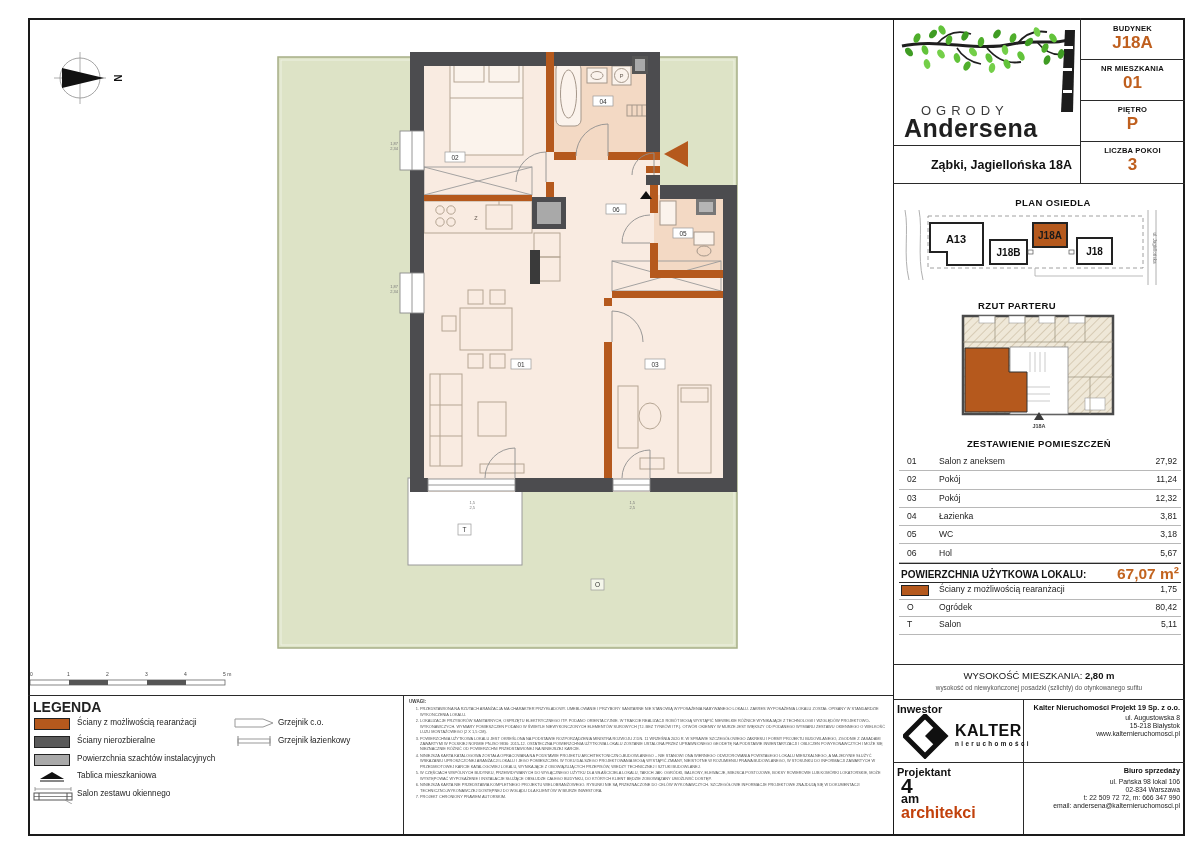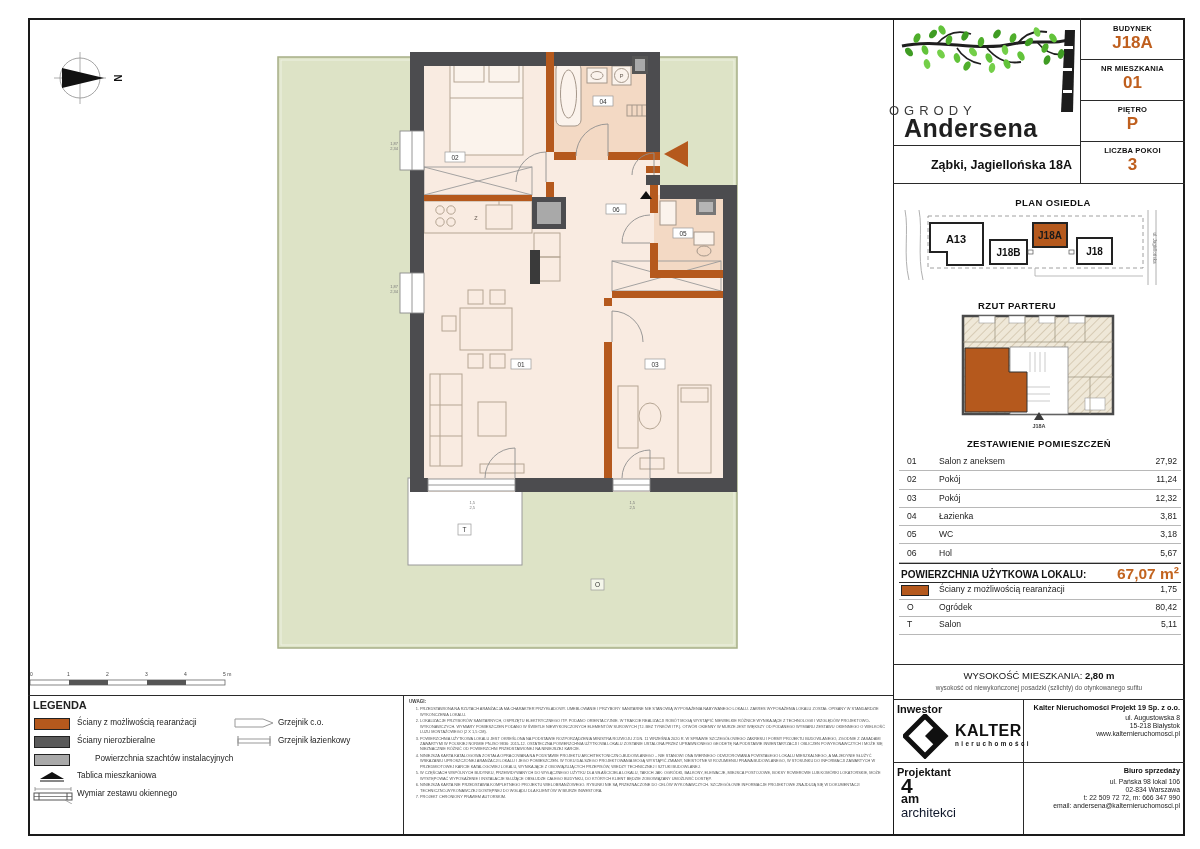--- a/index.html
+++ b/index.html
@@ -30,21 +30,21 @@
   .cell-label{font-size:11px;font-weight:bold;color:#111;}
   .legend-label{font-size:8.2px;color:#222;}
   .notes{font-size:3.9px;color:#555;line-height:1.38;}
   .notes ol{margin:1px 0 0 11px;padding:0;}
   .notes li{margin-bottom:1.2px;}
   .notes-title{font-size:4.6px;font-weight:bold;color:#444;}
   .kalter-name{font-size:16px;font-weight:bold;color:#101010;letter-spacing:.5px;}
   .kalter-sub{font-size:6.3px;font-weight:bold;letter-spacing:2.4px;color:#101010;}
   .am1{font-size:21px;font-weight:bold;line-height:15px;color:#111;}
   .am2{font-size:12.5px;font-weight:bold;line-height:12px;color:#111;}
-  .am3{font-size:13px;font-weight:normal;line-height:15px;color:#0f172a;}
+  .am3{font-size:16px;font-weight:bold;line-height:15px;color:#c2410c;}
   .ht-line{font-size:9.5px;color:#111;}
   .ht-note{font-size:6.4px;color:#555;}
 </style>
 </head>
 <body>
 
 <div class="sheet">
 
   <div class="abs frame"></div>
 
@@ -258,43 +258,43 @@
       <text x="193" y="6">5 m</text>
     </g>
     <rect x="0" y="10" width="195" height="5" fill="#fff" stroke="#666" stroke-width="0.8"></rect>
     <rect x="39" y="10" width="39" height="5" fill="#555"></rect>
     <rect x="117" y="10" width="39" height="5" fill="#555"></rect>
   </svg>
 
   <div class="abs thinh" style="left:28px;top:695px;width:865px;"></div>
   <div class="abs thinv" style="left:403px;top:695px;height:139px;"></div>
 
-  <div class="abs b" style="left:33px;top:699px;font-size:11px;">LEGENDA</div>
+  <div class="abs b" style="left:33px;top:699px;font-size:14px;">LEGENDA</div>
   <div class="abs" style="left:34px;top:718px;width:34px;height:10px;background:#b5591d;border:1px solid #222;"></div>
   <div class="abs legend-label" style="left:77px;top:718px;">Ściany z możliwością rearanżacji</div>
   <div class="abs" style="left:34px;top:736px;width:34px;height:10px;background:#5a5a5a;border:1px solid #222;"></div>
   <div class="abs legend-label" style="left:77px;top:736px;">Ściany nierozbieralne</div>
   <div class="abs" style="left:34px;top:754px;width:34px;height:10px;background:#a9a9a9;border:1px solid #222;"></div>
-  <div class="abs legend-label" style="left:77px;top:754px;margin-left:18px;">Powierzchnia szachtów instalacyjnych</div>
+  <div class="abs legend-label" style="left:77px;top:754px;">Powierzchnia szachtów instalacyjnych</div>
   <svg class="abs" style="left:34px;top:770px;" width="36" height="14">
     <polygon points="6,9 30,9 18,2" fill="#111"></polygon>
       <line x1="6" y1="11" x2="30" y2="11" stroke="#111" stroke-width="1"></line>
   </svg>
   <div class="abs legend-label" style="left:77px;top:771px;">Tablica mieszkaniowa</div>
   <svg class="abs" style="left:32px;top:786px;" width="42" height="18">
     <line x1="3" y1="3" x2="39" y2="3" stroke="#888" stroke-width="0.8"></line>
     <line x1="3" y1="1" x2="3" y2="5" stroke="#888" stroke-width="0.8"></line>
     <line x1="39" y1="1" x2="39" y2="5" stroke="#888" stroke-width="0.8"></line>
     <rect x="2" y="7" width="38" height="7" fill="#fff" stroke="#555" stroke-width="1"></rect>
     <line x1="2" y1="10.5" x2="40" y2="10.5" stroke="#555" stroke-width="0.7"></line>
     <line x1="7" y1="7" x2="7" y2="14" stroke="#555" stroke-width="1"></line>
     <line x1="35" y1="7" x2="35" y2="14" stroke="#555" stroke-width="1"></line>
     <line x1="33" y1="14" x2="40" y2="18" stroke="#888" stroke-width="0.7"></line>
   </svg>
-  <div class="abs legend-label" style="left:77px;top:789px;">Wymiar zestawu okiennego</div>
+  <div class="abs legend-label" style="left:77px;top:789px;">Salon zestawu okiennego</div>
   <svg class="abs" style="left:233px;top:717px;" width="42" height="12">
     <path d="M2,2 H30 L40,6 L30,10 H2 Z" fill="#fff" stroke="#999" stroke-width="1"></path>
   </svg>
   <div class="abs legend-label" style="left:278px;top:718px;">Grzejnik c.o.</div>
   <svg class="abs" style="left:233px;top:735px;" width="42" height="12">
     <rect x="5" y="4" width="32" height="4" fill="#fff" stroke="#999" stroke-width="1"></rect>
     <line x1="5" y1="1" x2="5" y2="11" stroke="#999" stroke-width="1.2"></line>
     <line x1="37" y1="1" x2="37" y2="11" stroke="#999" stroke-width="1.2"></line>
   </svg>
   <div class="abs legend-label" style="left:278px;top:736px;">Grzejnik łazienkowy</div>
@@ -349,21 +349,21 @@
       <ellipse cx="164" cy="30" rx="3.2" ry="5" fill="#3f9c23" transform="rotate(15 164 30)"></ellipse>
       <ellipse cx="30" cy="40" rx="3.2" ry="5" fill="#74cf49" transform="rotate(-15 30 40)"></ellipse>
       <ellipse cx="70" cy="42" rx="3.2" ry="5" fill="#4fae2b" transform="rotate(30 70 42)"></ellipse>
       <ellipse cx="110" cy="40" rx="3.2" ry="5" fill="#62c33a" transform="rotate(-25 110 40)"></ellipse>
       <ellipse cx="150" cy="36" rx="3.2" ry="5" fill="#3f9c23" transform="rotate(20 150 36)"></ellipse>
       <ellipse cx="45" cy="6" rx="3.2" ry="5" fill="#62c33a" transform="rotate(-30 45 6)"></ellipse>
       <ellipse cx="95" cy="44" rx="3.2" ry="5" fill="#74cf49" transform="rotate(10 95 44)"></ellipse>
       <ellipse cx="12" cy="28" rx="3.2" ry="5" fill="#3f9c23" transform="rotate(-40 12 28)"></ellipse>
     </g>
   </svg>
-  <div class="abs logo-ogrody" style="left:889px;top:103px;text-align:right;">OGRODY</div>
+  <div class="abs logo-ogrody" style="left:921px;top:103px;text-align:right;">OGRODY</div>
   <div class="abs logo-andersena" style="left:904px;top:114px;">Andersena</div>
   <div class="abs thinh" style="left:893px;top:145px;width:187px;"></div>
   <div class="abs addr ctr" style="left:893px;top:158px;width:187px;">Ząbki, Jagiellońska 18A</div>
 
   <div class="abs thinv" style="left:1080px;top:18px;height:165px;"></div>
   <div class="abs ctr" style="left:1080px;top:24px;width:105px;">
     <div class="hdr-label">BUDYNEK</div>
     <div class="hdr-value">J18A</div>
   </div>
   <div class="abs thinh" style="left:1080px;top:59px;width:105px;"></div>

